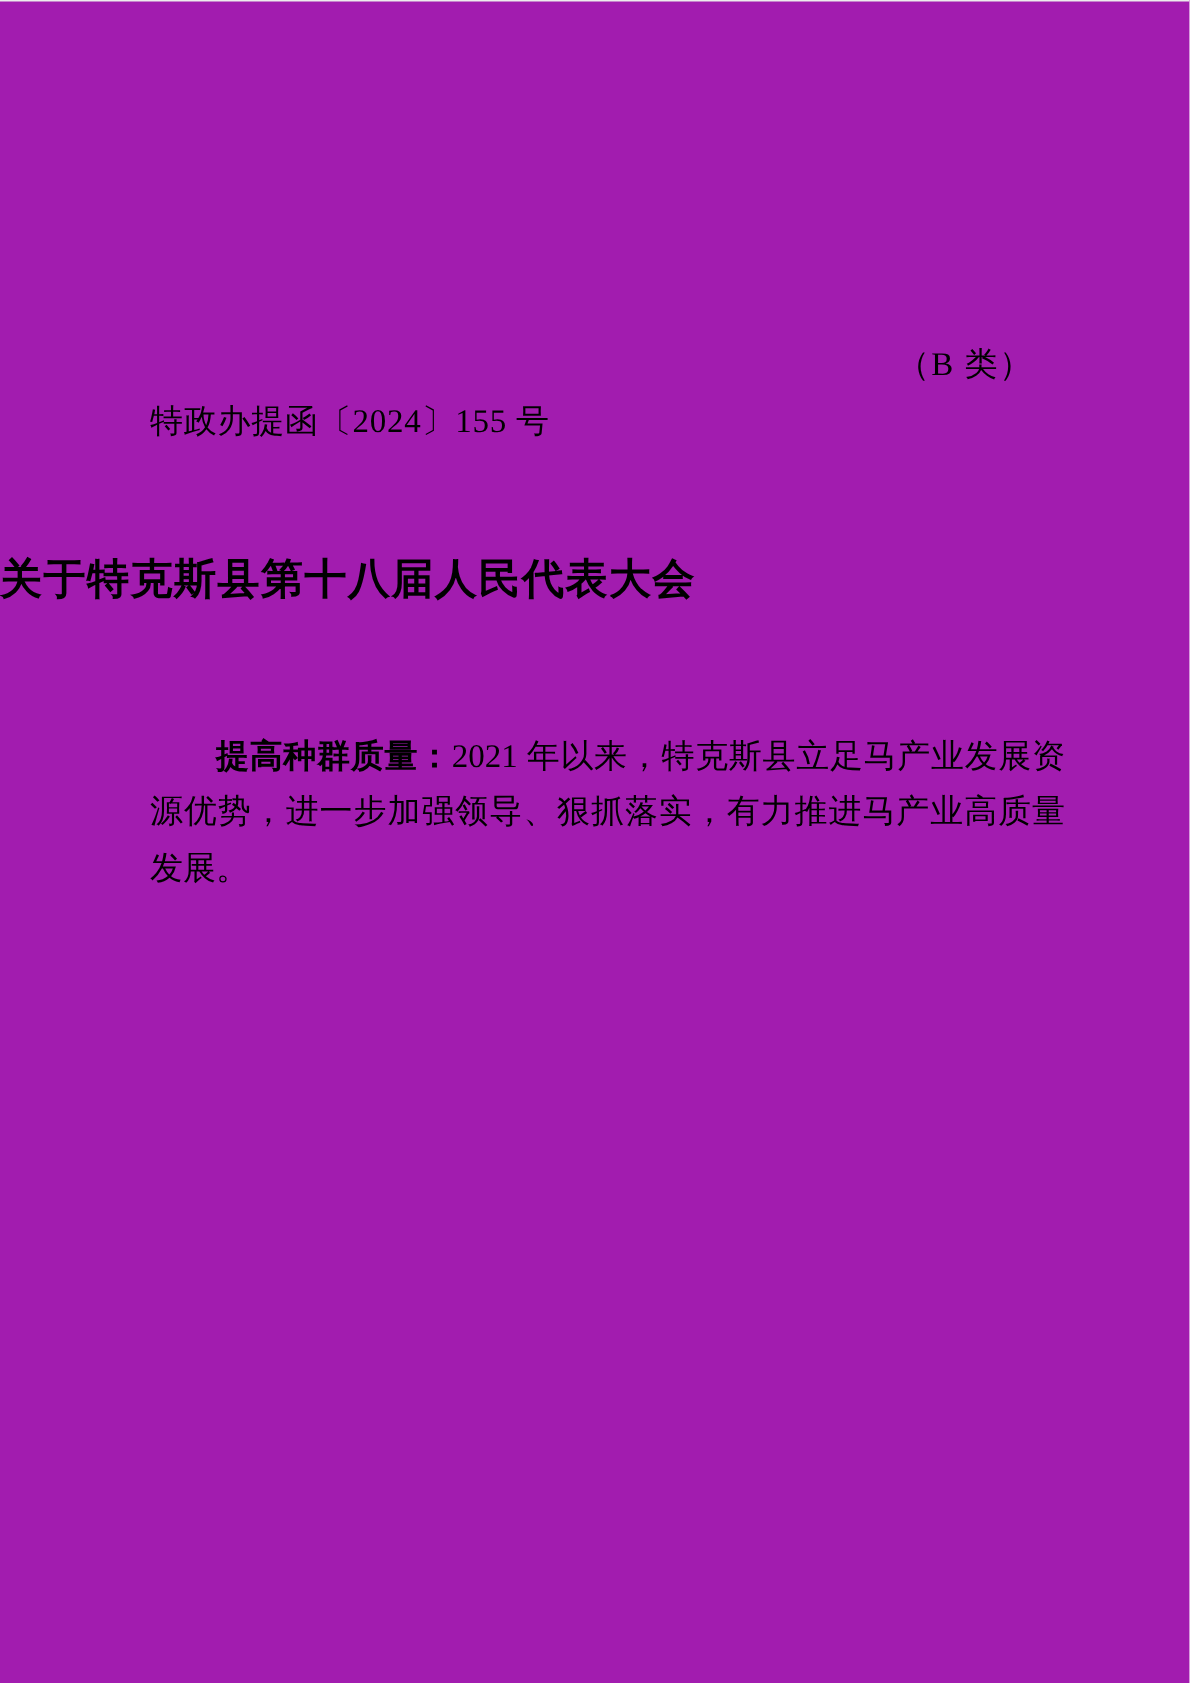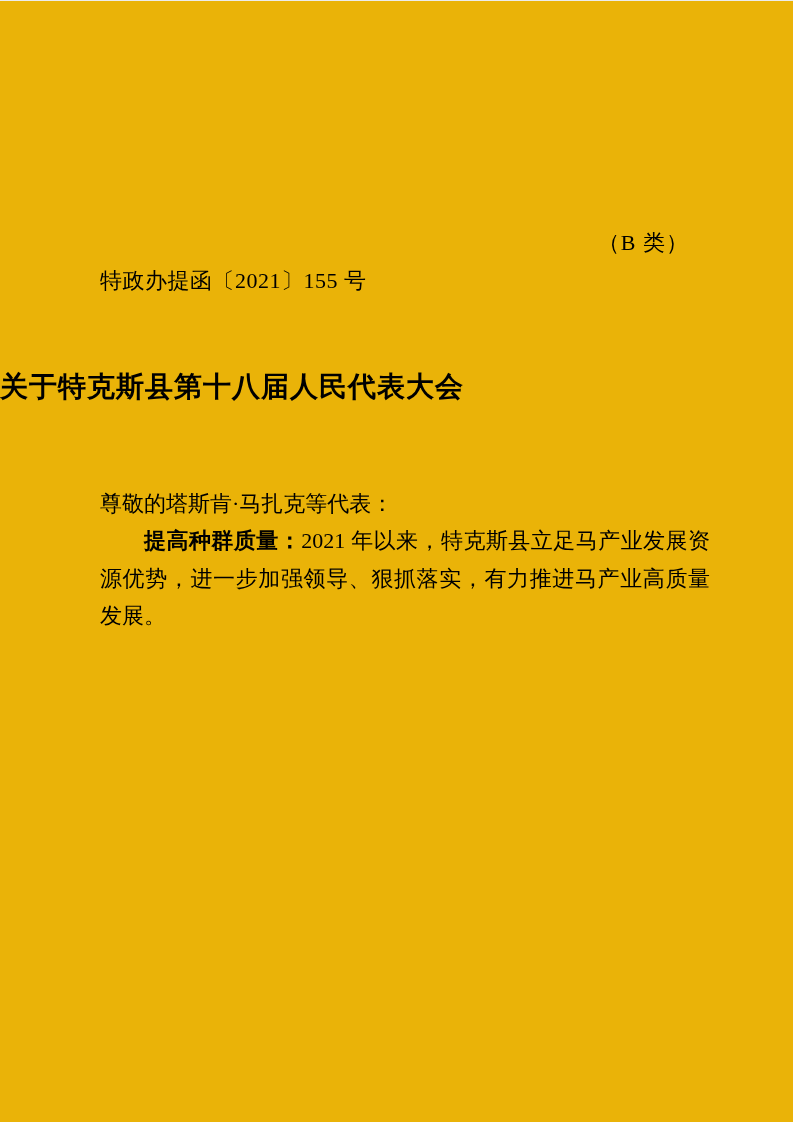--- a/index.html
+++ b/index.html
@@ -4,21 +4,21 @@
 <style>
   html, body {
     margin: 0;
     padding: 0;
     background: #ffffff;
   }
   .page {
     position: relative;
     width: 793px;
     height: 1122px;
-    background: #eab308;
+    background: #a21caf;
     color: #000000;
     font-family: "Liberation Serif", "DejaVu Serif", serif;
     overflow: hidden;
     border-top: 1px solid #ececec;
     box-sizing: border-box;
   }
   .class-label {
     position: absolute;
     top: 227px;
     right: 104px;
@@ -69,29 +69,28 @@
   .para strong { font-weight: bold; }
 </style>
 </head>
 <body>
 
 <div class="page">
 
   <div class="class-label">（B 类）</div>
 
   <div class="docnum-row">
-    <span class="doc-number">特政办提函〔2021〕155 号</span>
+    <span class="doc-number">特政办提函〔2024〕155 号</span>
   </div>
 
   <div class="title-block">
     <div>关于特克斯县第十八届人民代表大会</div>
   </div>
 
   <div class="body-block">
-    <p class="salutation">尊敬的塔斯肯·马扎克等代表：</p>
 
 
 
     <p class="para">
       <strong>提高种群质量：</strong><span>2021 年以来，特克斯县立足马产业发展资源优势，进一步加强领导、狠抓落实，有力推进马产业高质量发展。</span>
     </p>
   </div>
 
 </div>
 

